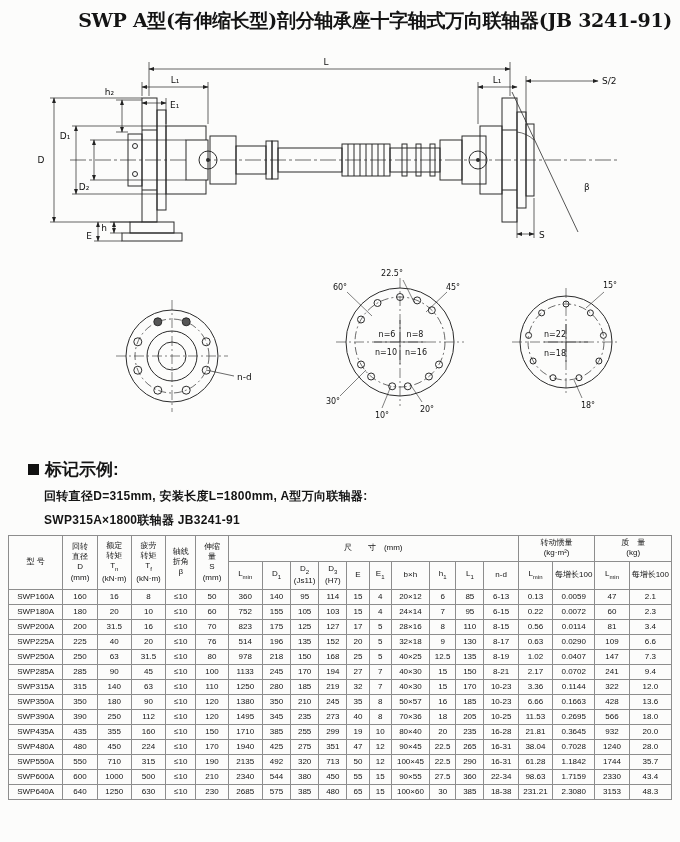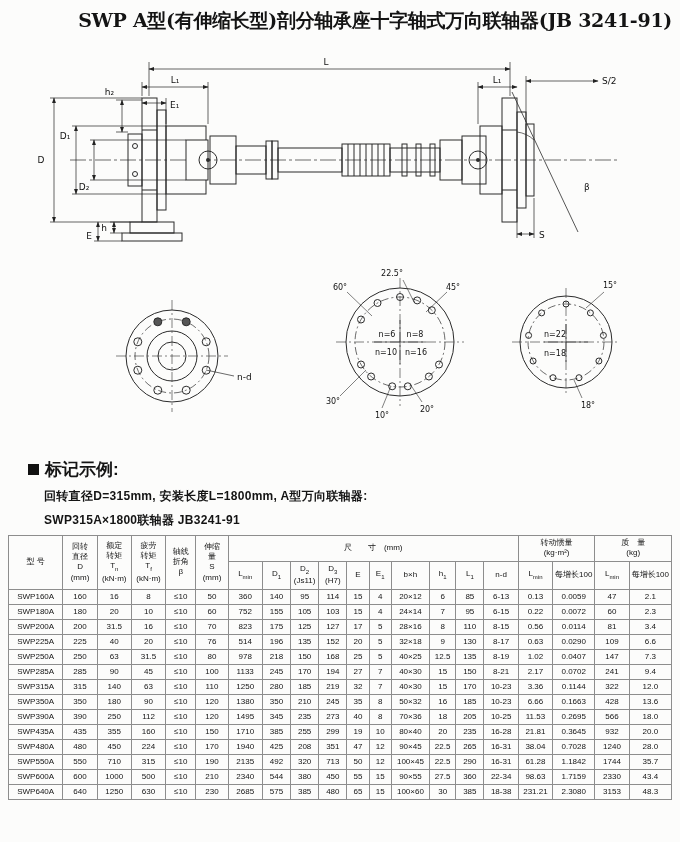--- a/index.html
+++ b/index.html
@@ -484,21 +484,21 @@
           <td>180</td>
           <td>90</td>
           <td>≤10</td>
           <td>120</td>
           <td>1380</td>
           <td>350</td>
           <td>210</td>
           <td>245</td>
           <td>35</td>
           <td>8</td>
-          <td>50×32</td>
+          <td>50×57</td>
           <td>16</td>
           <td>185</td>
           <td>10-23</td>
           <td>6.66</td>
           <td>0.1663</td>
           <td>428</td>
           <td>13.6</td>
         </tr>
         <tr>
           <td>SWP390A</td>
@@ -546,21 +546,21 @@
         </tr>
         <tr>
           <td>SWP480A</td>
           <td>480</td>
           <td>450</td>
           <td>224</td>
           <td>≤10</td>
           <td>170</td>
           <td>1940</td>
           <td>425</td>
-          <td>208</td>
+          <td>275</td>
           <td>351</td>
           <td>47</td>
           <td>12</td>
           <td>90×45</td>
           <td>22.5</td>
           <td>265</td>
           <td>16-31</td>
           <td>38.04</td>
           <td>0.7028</td>
           <td>1240</td>

